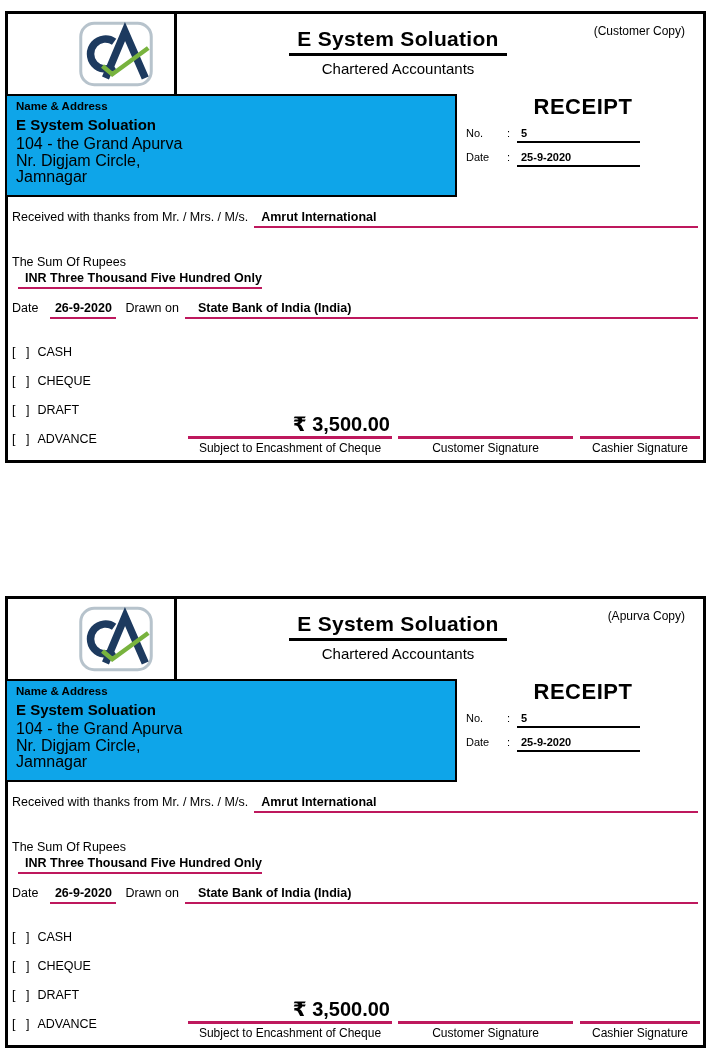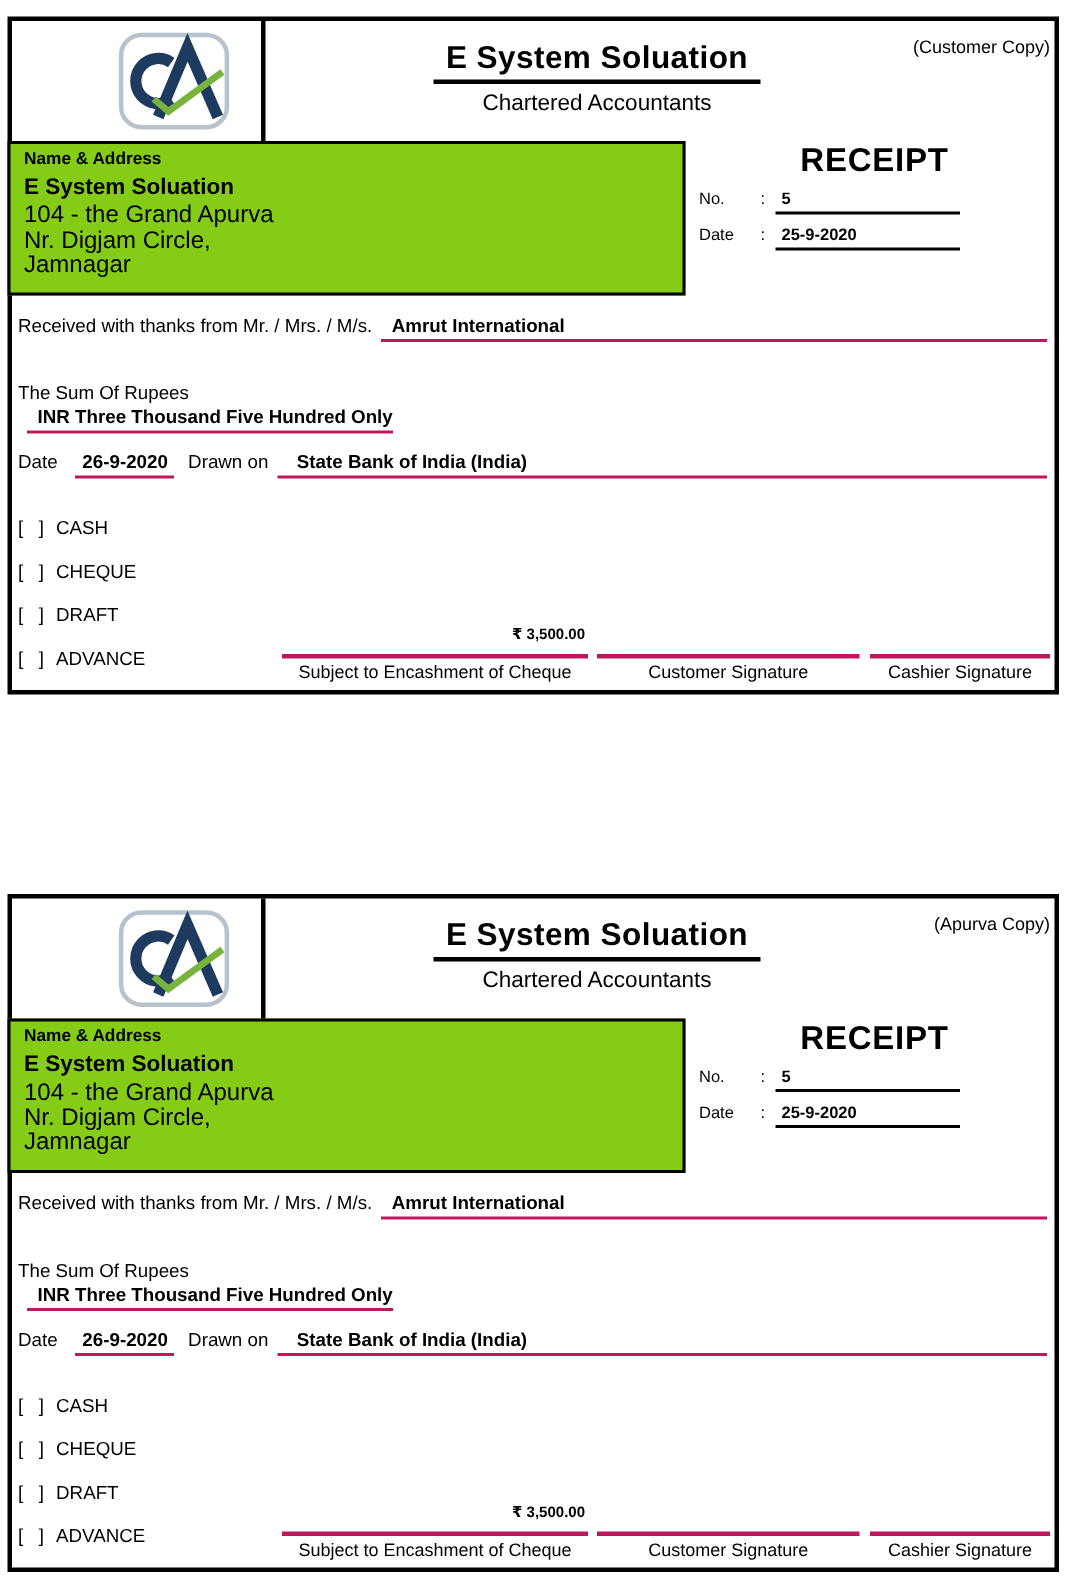--- a/index.html
+++ b/index.html
@@ -9,35 +9,35 @@
     overflow:hidden;
   }
   .receipt {
     position:absolute; left:5px; width:701px; height:452px;
     border:3px solid #000; box-sizing:border-box; background:#fff;
   }
   .receipt.first  { top:11px; }
   .receipt.second { top:596px; }
 
   
-  .copy-label { position:absolute; top:10px; right:3px; font-size:12px; }
+  .copy-label { position:absolute; top:10px; right:18px; font-size:12px; }
   .logo { position:absolute; left:69px; top:7px; width:78px; height:66px; }
   .logo svg { width:100%; height:100%; display:block; }
   .divider { position:absolute; left:166px; top:0; width:3px; height:81px; background:#000; }
   .title-wrap { position:absolute; left:205px; top:13px; width:370px; text-align:center; }
   .firm-title {
     display:inline-block; font-size:21px; font-weight:bold; letter-spacing:.3px;
     border-bottom:3px solid #000; padding:0 8px 2px 8px; white-space:nowrap;
   }
   .firm-subtitle { font-size:15px; margin-top:4px; }
 
   
   .addr-box {
     position:absolute; left:-3px; top:80px; width:452px; height:103px;
-    border:2px solid #000; box-sizing:border-box; background:#84cc16;
+    border:2px solid #000; box-sizing:border-box; background:#0ea5e9;
     padding:4px 8px 16px 9px; overflow:hidden;
   }
   .addr-heading { font-size:11.5px; font-weight:bold; line-height:13px; }
   .addr-name { font-size:15px; font-weight:bold; line-height:18px; margin-top:3px; }
   .addr-line { font-size:16px; line-height:16.5px; }
   .addr-line.ln1 { margin-top:2px; }
 
   
   .receipt-heading {
     position:absolute; left:455px; top:80px; width:240px; text-align:center;
@@ -68,21 +68,21 @@
   .modes { position:absolute; left:4px; top:331px; font-size:12.5px; }
   .mode { height:29px; }
   .cb { margin-right:8px; }
 
   
   .sig-row { position:absolute; left:180px; right:3px; top:398px; display:flex; }
   .col-subject  { width:204px; }
   .col-customer { width:175px; margin-left:6px; }
   .col-cashier  { flex:1; margin-left:7px; }
   .amount {
-    height:24px; line-height:24px; font-size:10px; font-weight:bold;
+    height:24px; line-height:24px; font-size:20px; font-weight:bold;
     text-align:right; padding-right:2px; white-space:nowrap;
   }
   .amount.spacer { visibility:hidden; }
   .sig-caption { border-top:3px solid #be185d; font-size:12px; text-align:center; padding-top:2px; white-space:nowrap; }
 </style>
 </head>
 <body>
 
 <div id="page">
   <div class="receipt first">

